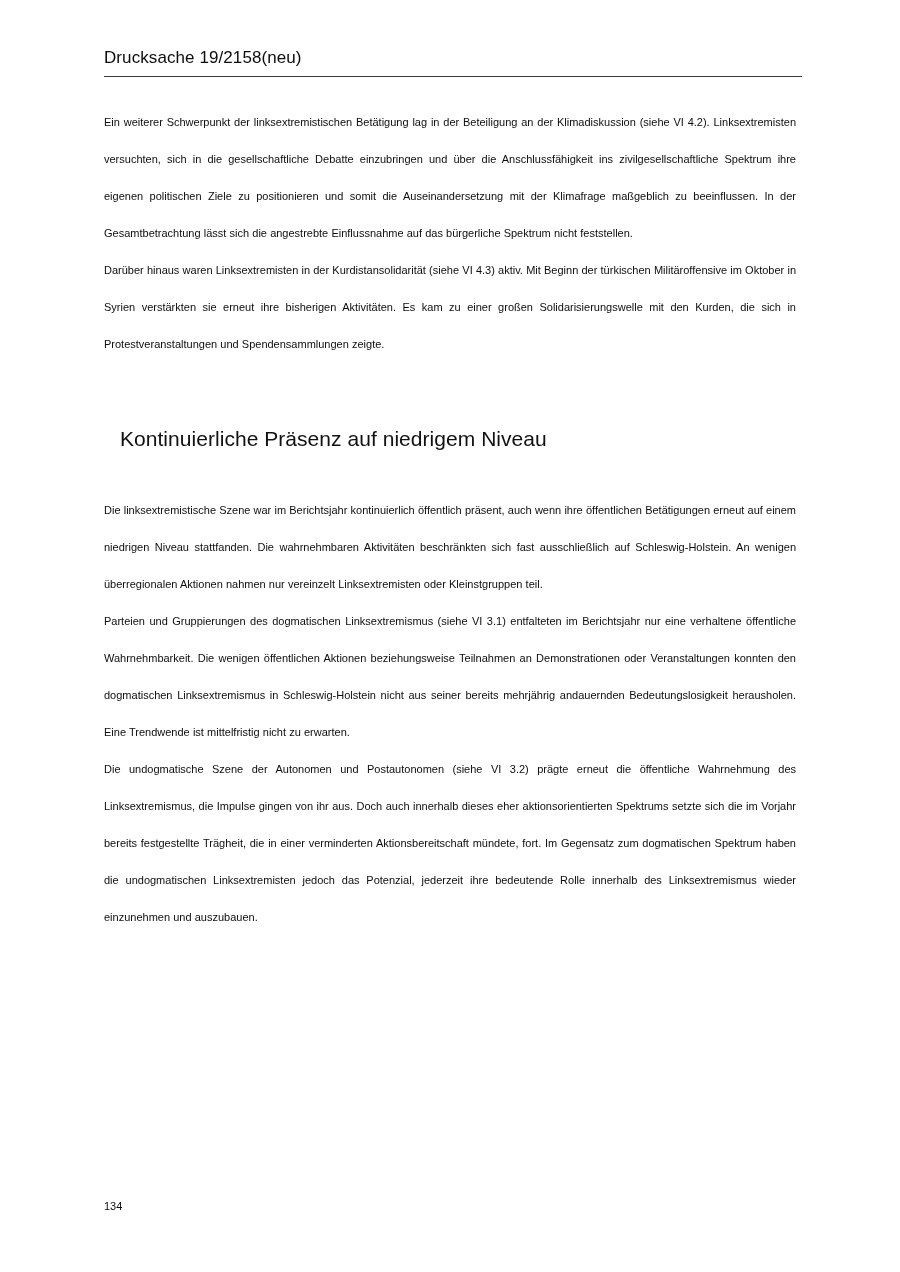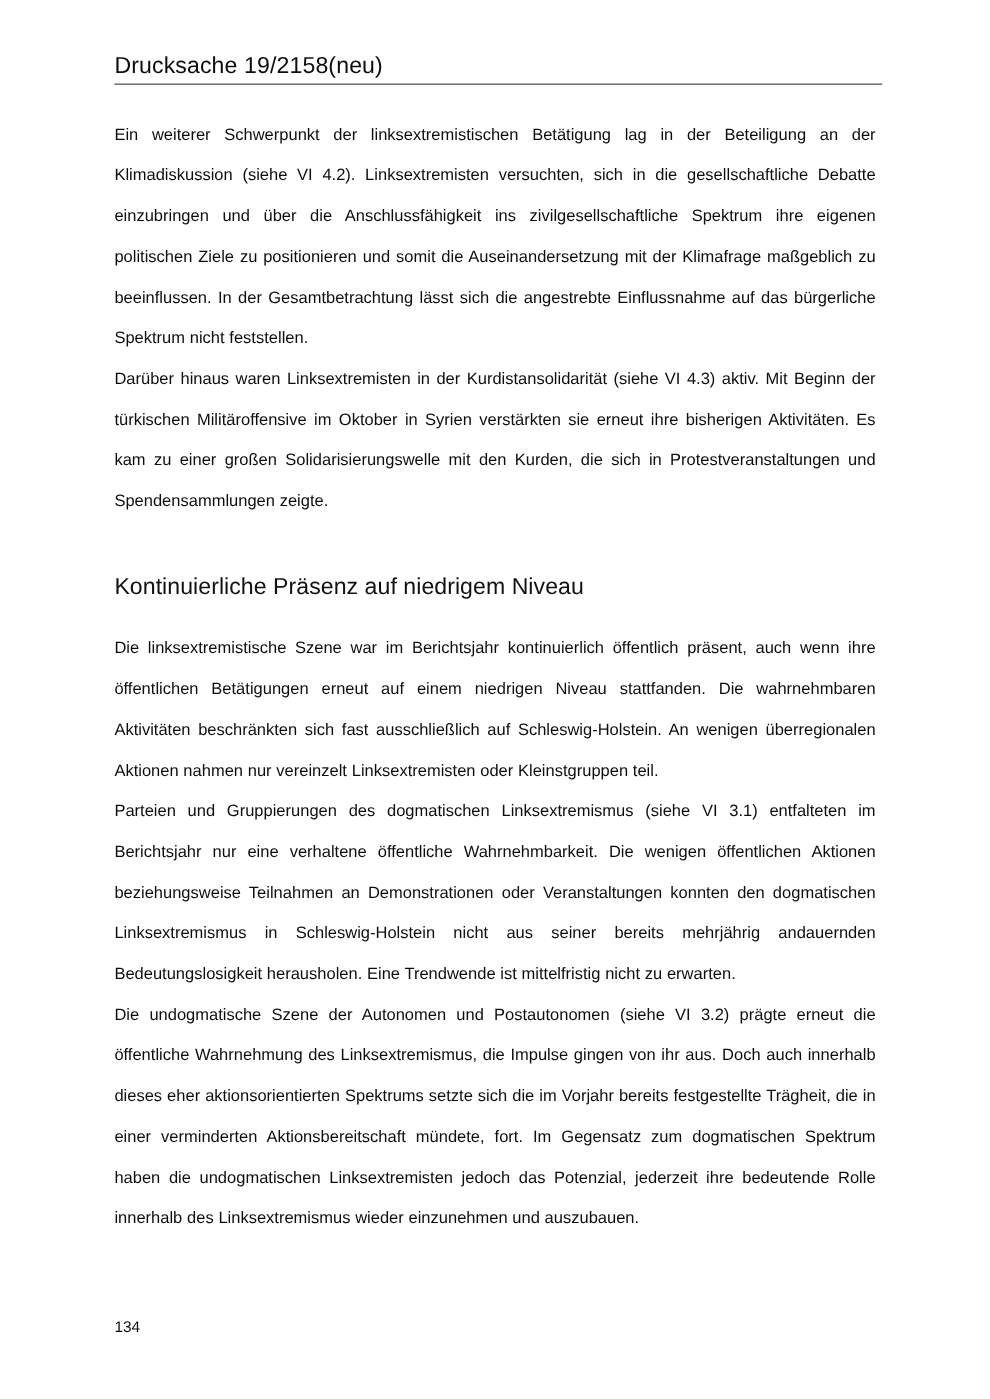--- a/index.html
+++ b/index.html
@@ -28,21 +28,21 @@
     position: absolute;
     left: 104px;
     top: 48px;
     width: 698px;
     height: 30px;
     box-sizing: border-box;
   }
   .page-header-line {
     display: flex;
     align-items: baseline;
-    font-size: 21px;
+    font-size: 17px;
     letter-spacing: 0.005em;
     white-space: nowrap;
   }
   .hdr-drucksache {
     display: inline-block;
   }
   .hdr-landtag {
     display: inline-block;
     margin-left: 36px;
   }
@@ -57,46 +57,46 @@
 
   
   .content {
     position: absolute;
     left: 104px;
     top: 104px;
     width: 692px;
   }
   p.body-par {
     margin: 0;
-    font-size: 15px;
+    font-size: 11px;
     line-height: 37px;
     text-align: justify;
     text-justify: inter-word;
     hyphens: none;
     word-spacing: 0.01em;
   }
   
 
   h2.section-heading {
-    margin: 0;
+    margin: 16px;
     font-size: 21px;
     font-weight: 400;
     line-height: 30px;
     letter-spacing: 0.002em;
     color: #111111;
   }
   .gap-before-heading { height: 45px; }
   .gap-after-heading  { height: 22px; }
 
   
   .folio {
     position: absolute;
     left: 104px;
     top: 1196px;
-    font-size: 14px;
+    font-size: 11px;
     line-height: 20px;
   }
 </style>
 </head>
 <body>
 
 <div class="page">
 
   <div class="page-header">
     <div class="page-header-line">

